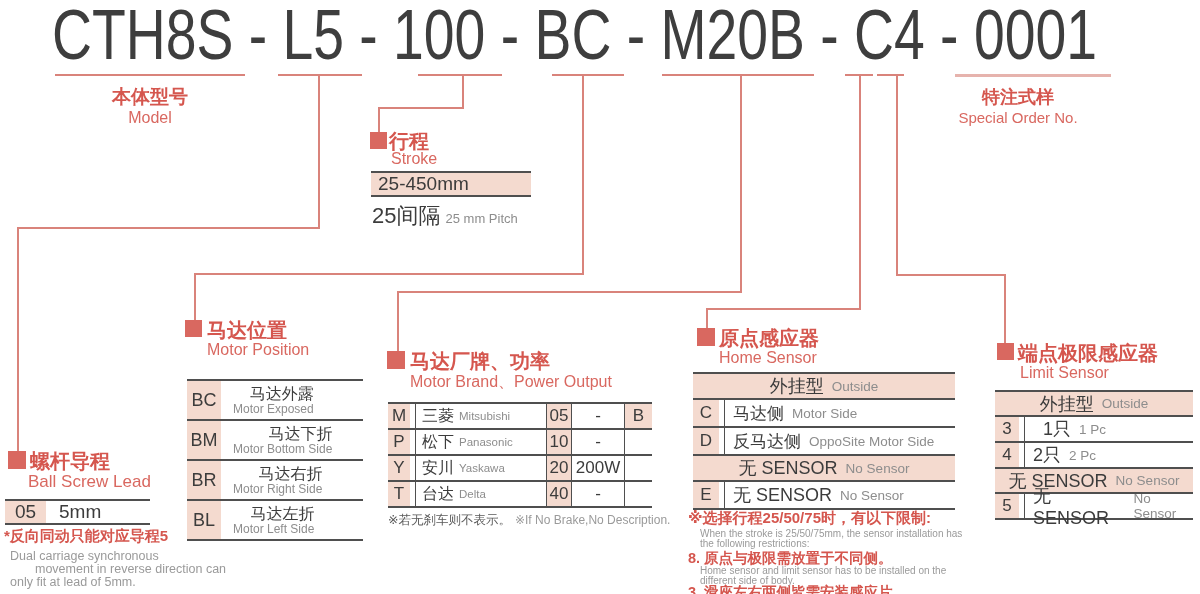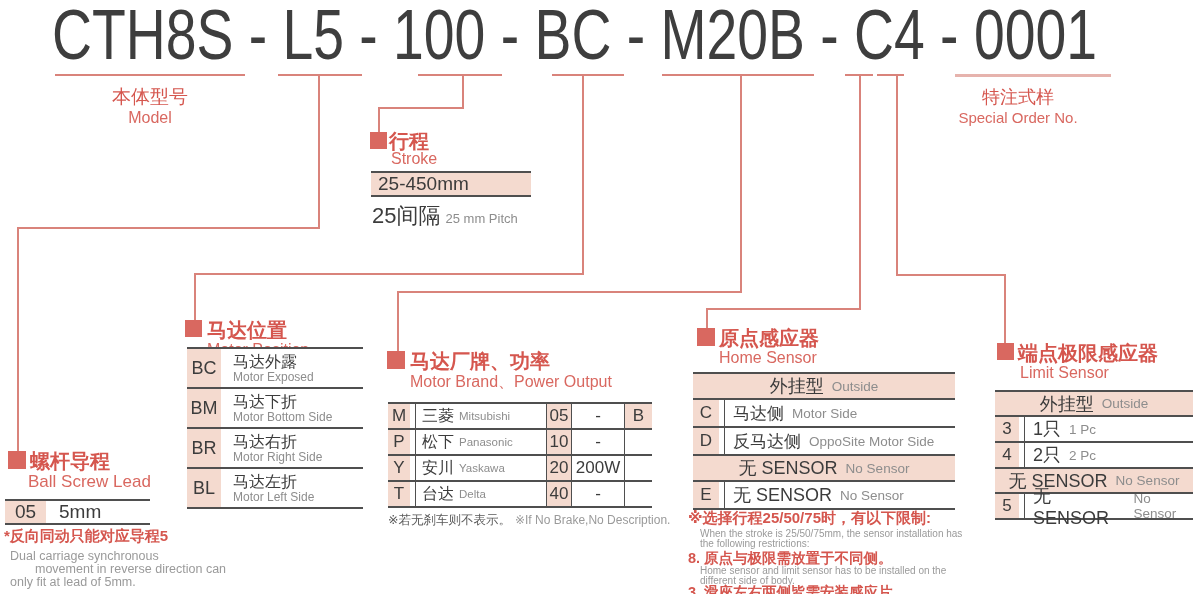--- a/index.html
+++ b/index.html
@@ -32,33 +32,33 @@
   .ln.h{height:2px;}
 
   
   .sq{position:absolute;width:17px;height:17px;background:var(--accent2);}
 
   
   .zh-title{position:absolute;font-size:20px;font-weight:bold;color:var(--accent);white-space:nowrap;}
   .en-title{position:absolute;font-size:16px;color:var(--accent2);white-space:nowrap;}
 
   .center-label{position:absolute;text-align:center;color:var(--accent);}
-  .center-label .l1{font-size:19px;font-weight:normal;line-height:22px;}
+  .center-label .l1{font-size:19px;font-weight:bold;line-height:22px;}
   .center-label .l2{font-size:16px;line-height:19px;color:var(--accent2);}
 
   
   .tbl{position:absolute;border-top:2px solid var(--bd);box-sizing:border-box;background:#fff;}
   .row{display:flex;align-items:stretch;border-bottom:2px solid var(--bd);box-sizing:border-box;}
   .code{background:var(--pink);display:flex;align-items:center;justify-content:center;color:var(--dark);}
   .gap{width:5px;background:#fff;}
   .zh{color:var(--dark);}
   .en{color:var(--gray);}
 
   
-  .mp{left:187px;top:347px;width:176px;}
+  .mp{left:187px;top:379px;width:176px;text-align:right;}
   .mp .row{height:40px;}
   .mp .code{width:34px;font-size:18px;}
   .mp .desc{display:flex;flex-direction:column;justify-content:center;padding-left:7px;}
   .mp .zh{font-size:16px;line-height:18px;}
   .mp .en{font-size:12px;line-height:13px;}
 
   
   .mb{left:388px;top:402px;width:264px;}
   .mb .row{height:26px;}
   .mb .code{width:22px;font-size:17px;}
@@ -333,21 +333,21 @@
   <div class="en-title" style="left:1020px;top:364px;">Limit Sensor</div>
   <div class="tbl sens ls">
     <div class="hdr">
       <span class="zh">外挂型</span>
       <span class="en">Outside</span>
     </div>
     <div class="row">
       <div class="code">3</div>
       <div class="gap"></div>
       <div class="sdesc">
-        <span class="zh" style="font-size:18px;">1只</span>
+        <span class="zh" style="font-size:18px;margin-left:10px;">1只</span>
         <span class="en">1 Pc</span>
       </div>
     </div>
     <div class="row">
       <div class="code">4</div>
       <div class="gap"></div>
       <div class="sdesc">
         <span class="zh" style="font-size:18px;">2只</span>
         <span class="en">2 Pc</span>
       </div>

